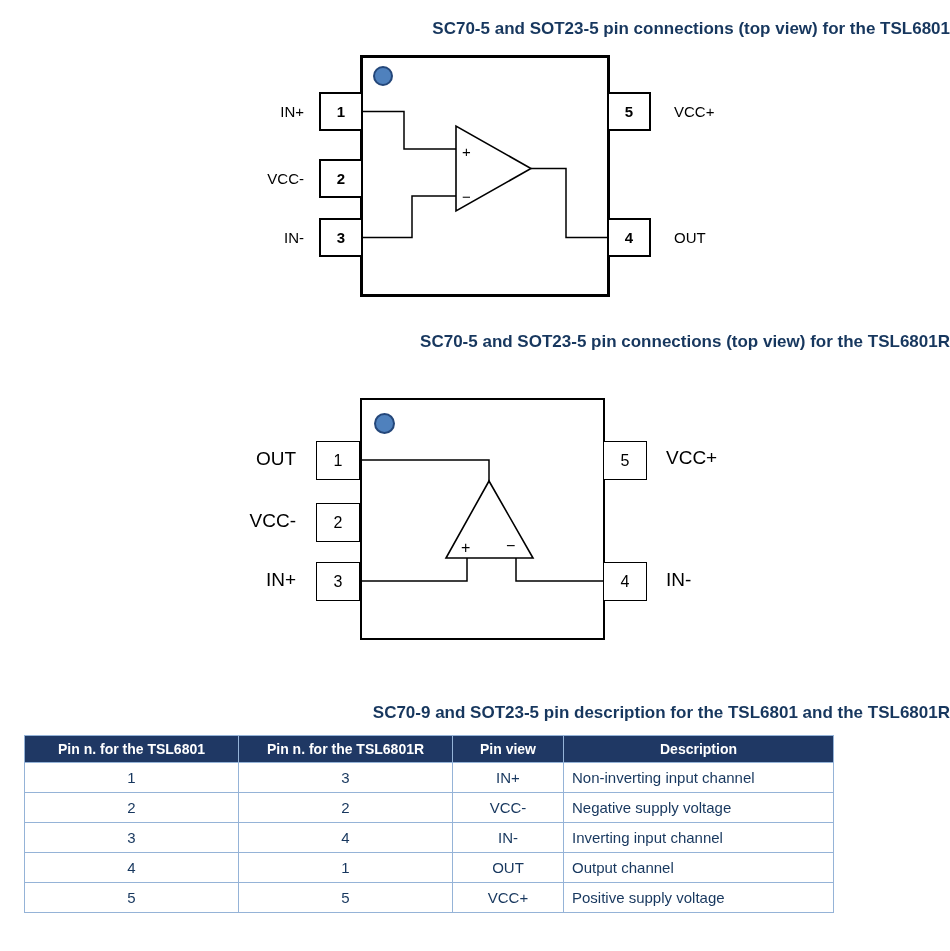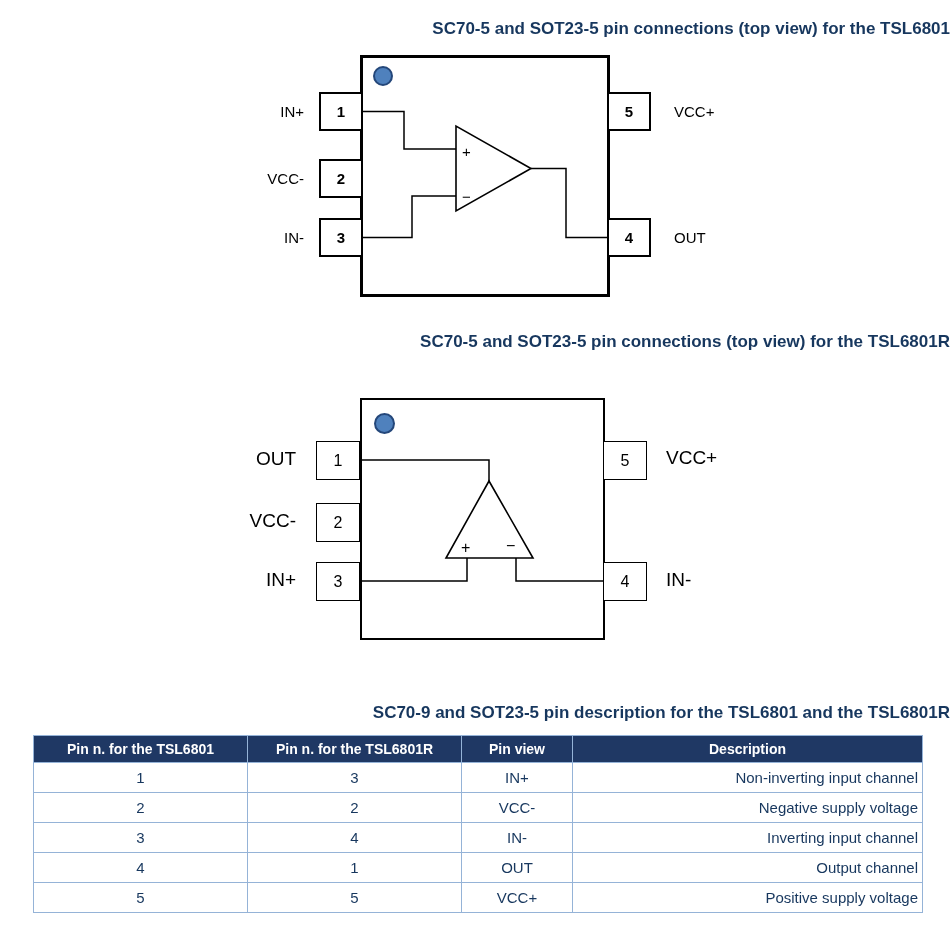--- a/index.html
+++ b/index.html
@@ -56,28 +56,28 @@
   .l1c { left:220px; top:229px; width:84px; }
   .l1d { left:674px; top:103px; }
   .l1e { left:674px; top:229px; }
 
   .l2a { left:200px; top:448px; width:96px; }
   .l2b { left:200px; top:510px; width:96px; }
   .l2c { left:200px; top:569px; width:96px; }
   .l2d { left:666px; top:447px; }
   .l2e { left:666px; top:569px; }
 
-  .pintable { position:absolute; left:33px; top:735px; width:890px;
+  .pintable { position:absolute; left:24px; top:735px; width:810px;
               border-collapse:collapse; table-layout:fixed;
               font-size:15px; color:#17375E; }
   .pintable th { background:#1F3864; color:#fff; font-weight:bold; font-size:14px;
                  height:27px; border:1px solid #95B3D7; text-align:center; padding:2px 4px; }
   .pintable td { border:1px solid #95B3D7; height:30px; background:#fff; padding:2px 4px; }
   .pintable td.c { text-align:center; }
-  .pintable td.l { text-align:right; padding-left:8px; }
+  .pintable td.l { text-align:left; padding-left:8px; }
 </style>
 </head>
 <body>
 
 <div class="page">
 
   <div class="title t1">SC70-5 and SOT23-5 pin connections (top view) for the TSL6801</div>
   <div class="title t2">SC70-5 and SOT23-5 pin connections (top view) for the TSL6801R</div>
   <div class="title t3">SC70-9 and SOT23-5 pin description for the TSL6801 and the TSL6801R</div>
 

